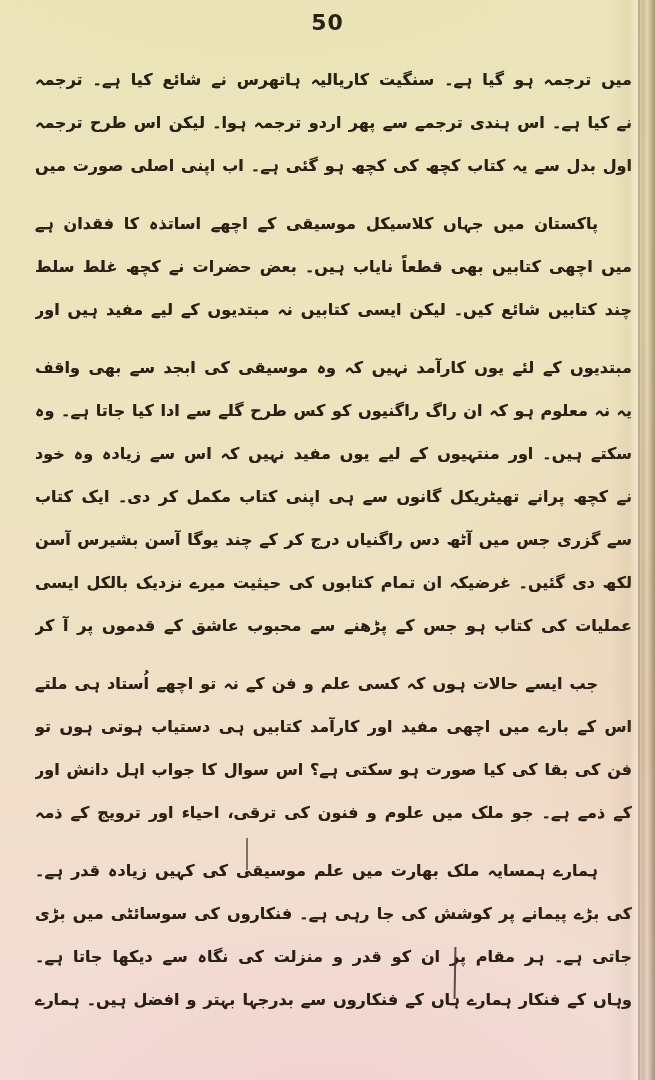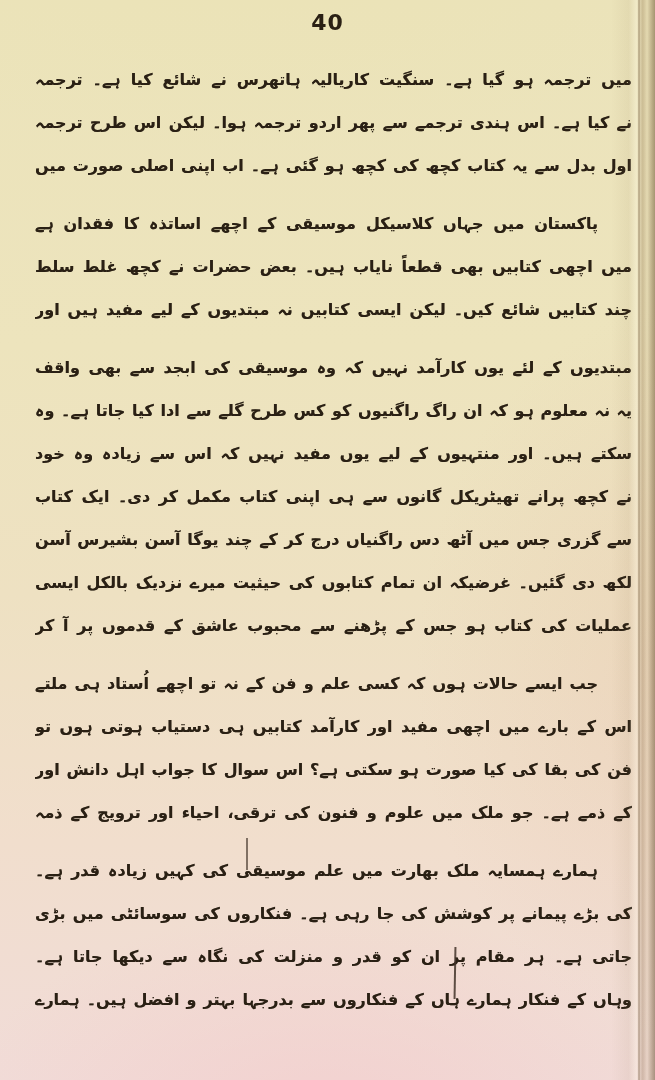--- a/index.html
+++ b/index.html
@@ -75,21 +75,21 @@
   
   .artifact { position: absolute; background: #43342a; pointer-events: none; }
   .a1 { left: 454px; top: 947px; width: 2px; height: 52px; opacity: 0.85; transform: rotate(1deg); }
   .a2 { left: 246px; top: 838px; width: 2px; height: 32px; opacity: 0.65; }
 </style>
 </head>
 <body>
 
 <div class="page">
 
-  <div class="page-number">40</div>
+  <div class="page-number">50</div>
 
   <div class="text-block" lang="ur">
 
     <div class="para">
       <div class="text-line">میں ترجمہ ہو گیا ہے۔ سنگیت کاریالیہ ہاتھرس نے شائع کیا ہے۔ ترجمہ پنڈت بشمبر ناتھ بھٹ</div>
       <div class="text-line">نے کیا ہے۔ اس ہندی ترجمے سے پھر اردو ترجمہ ہوا۔ لیکن اس طرح ترجمہ در ترجمہ اور بار بار کی</div>
       <div class="text-line short">اول بدل سے یہ کتاب کچھ کی کچھ ہو گئی ہے۔ اب اپنی اصلی صورت میں کمیاب ہے۔</div>
     </div>
 
     <div class="para">

